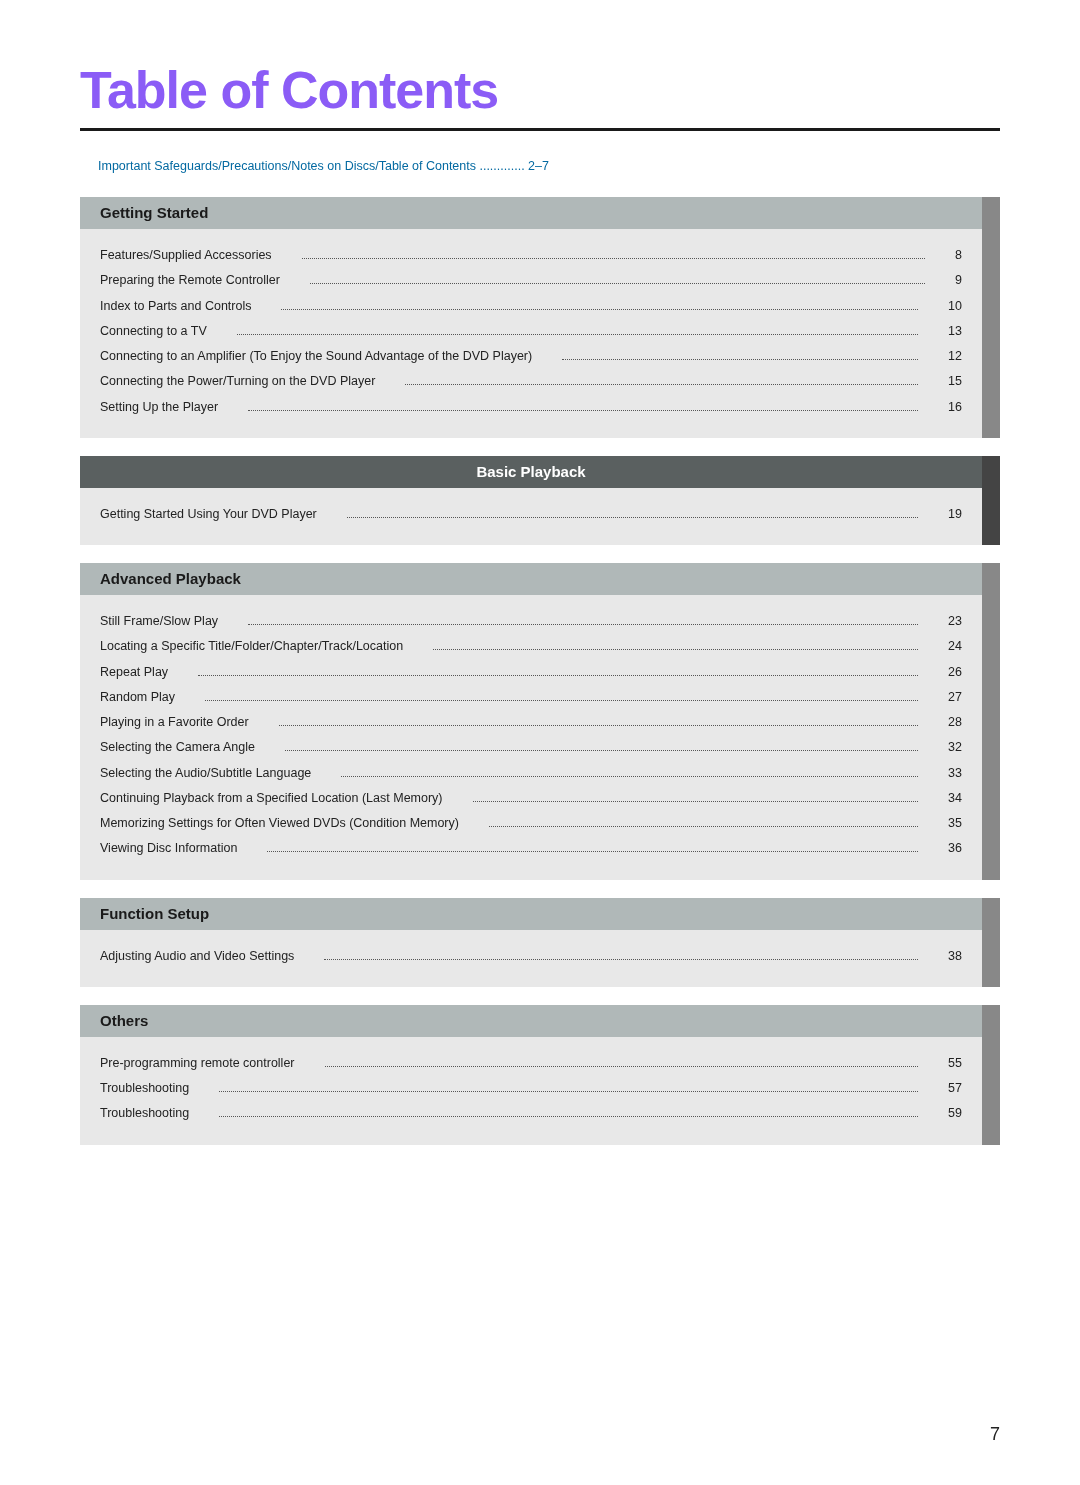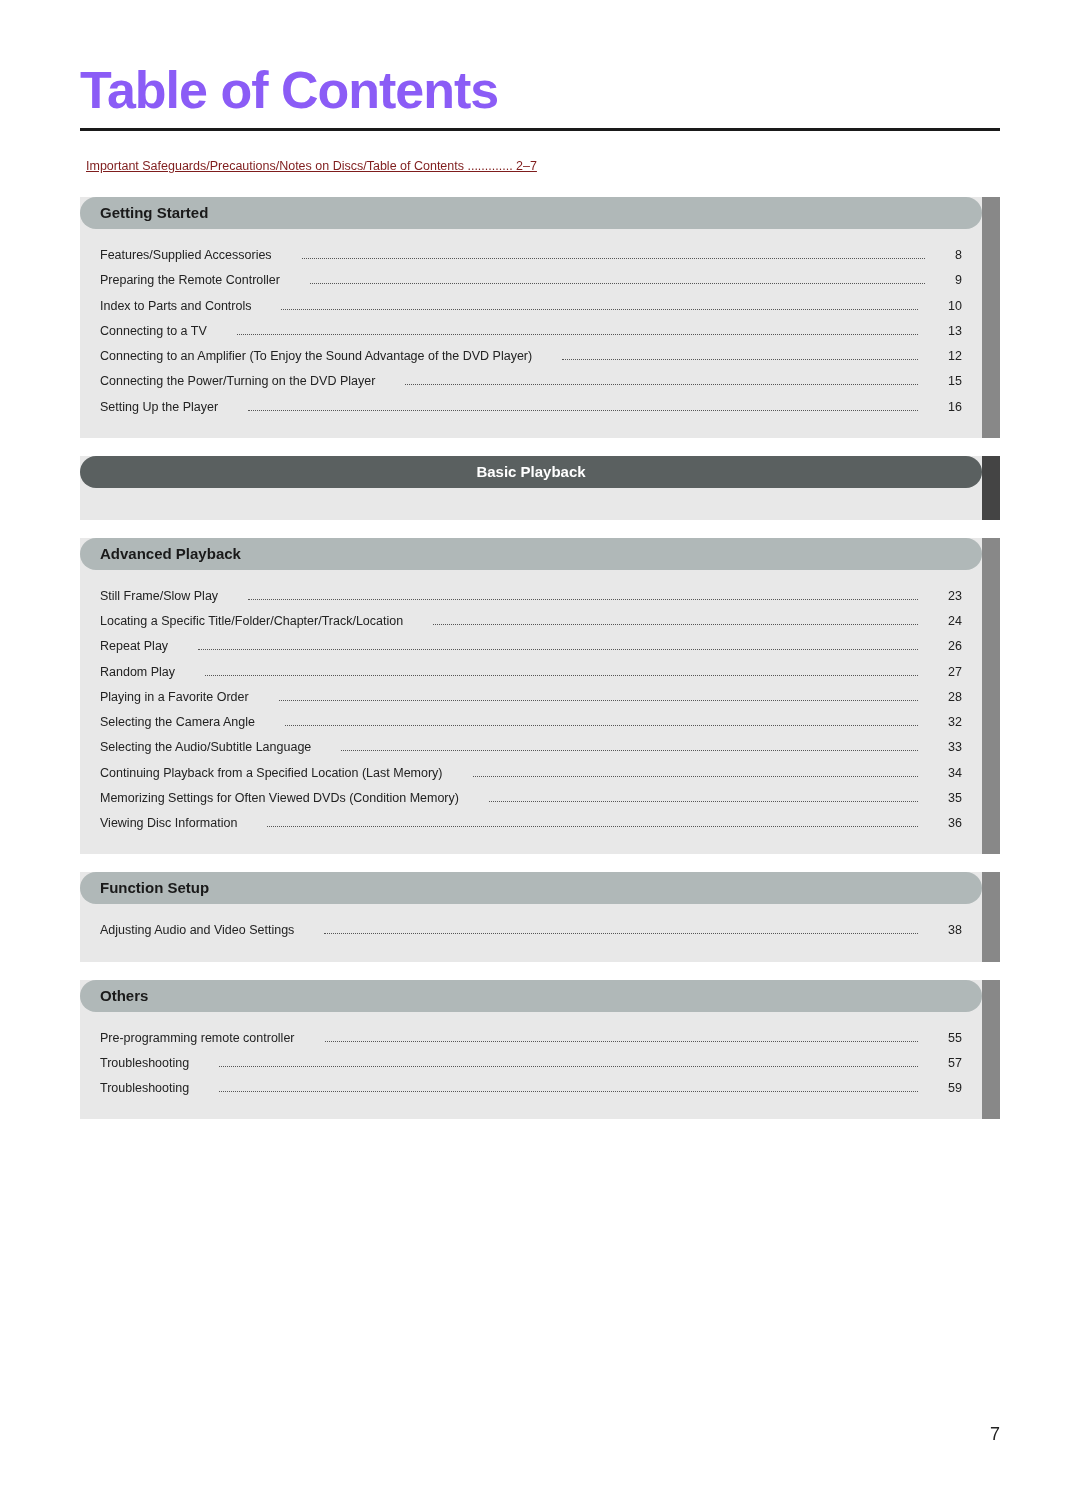--- a/index.html
+++ b/index.html
@@ -26,24 +26,23 @@
     }
 
     .title-underline {
       border: none;
       border-top: 3px solid #1a1a1a;
       margin-bottom: 28px;
     }
 
     .intro-line {
       font-size: 12.5px;
-      color: #7f1d1d;
+      color: #0369a1;
       margin-bottom: 24px;
-      margin-left: 6px;
-      text-decoration: underline;
+      margin-left: 18px;
     }
 
     .section-wrapper {
       display: flex;
       margin-bottom: 0px;
       position: relative;
     }
 
     .section-content {
       flex: 1;
@@ -60,21 +59,20 @@
     }
 
     .section-tab.dark {
       background: #444;
     }
 
     .section-header {
       background: #b0b8b8;
       padding: 7px 20px 7px 20px;
       margin-bottom: 14px;
-      border-radius: 16px;
     }
 
     .section-header.dark {
       background: #5a6060;
       text-align: center;
     }
 
     .section-title {
       font-size: 15px;
       font-weight: 700;
@@ -167,20 +165,25 @@
           <span class="toc-entry-text">Setting Up the Player</span>
           <span class="toc-dots"></span>
           <span class="toc-page">16</span>
         </div>
       </div>
       <div class="section-tab"></div>
     </div>
     <div class="section-wrapper">
       <div class="section-content">
         <div class="section-header dark"><span class="section-title dark">Basic Playback</span></div>
+        <div class="toc-entry">
+          <span class="toc-entry-text">Getting Started Using Your DVD Player</span>
+          <span class="toc-dots"></span>
+          <span class="toc-page">19</span>
+        </div>
       </div>
       <div class="section-tab dark"></div>
     </div>
     <div class="section-wrapper">
       <div class="section-content">
         <div class="section-header"><span class="section-title">Advanced Playback</span></div>
         <div class="toc-entry">
           <span class="toc-entry-text">Still Frame/Slow Play</span>
           <span class="toc-dots"></span>
           <span class="toc-page">23</span>

